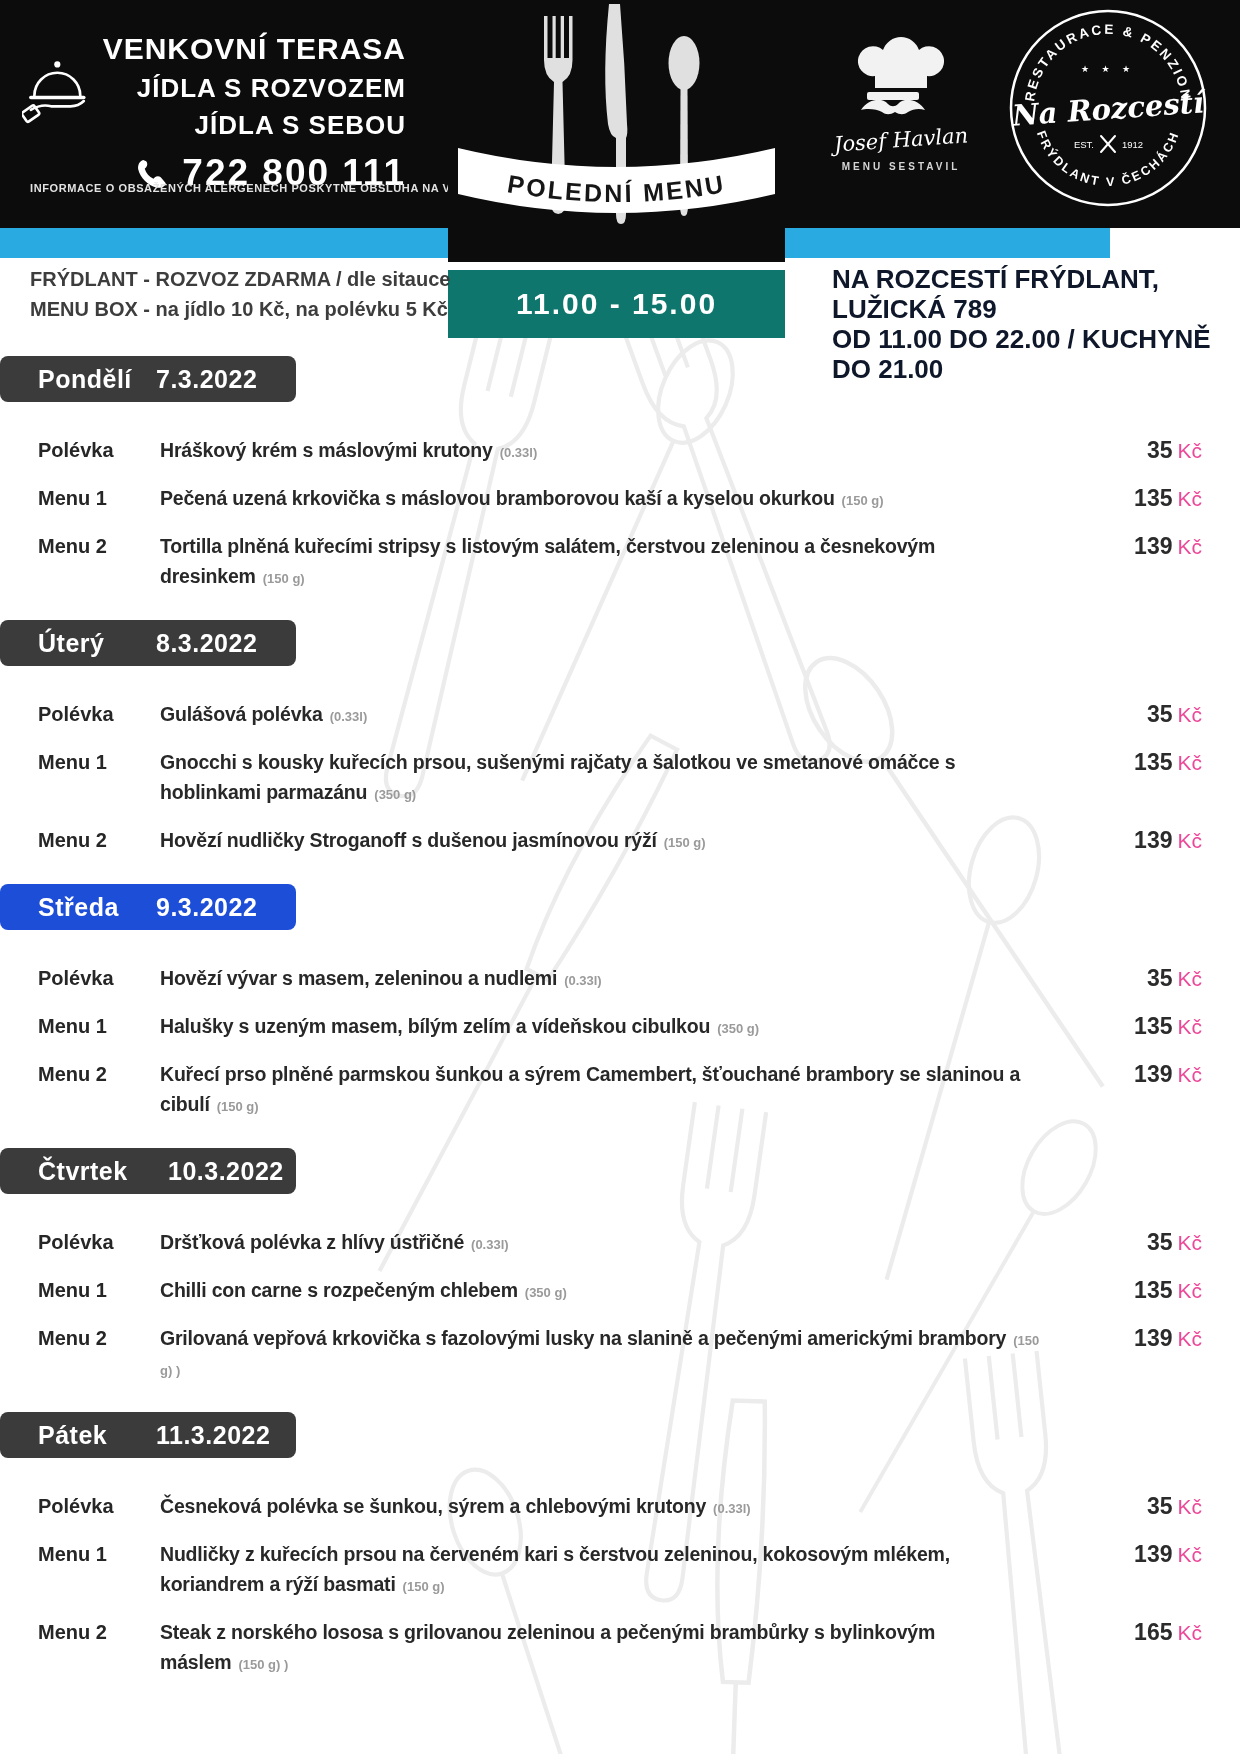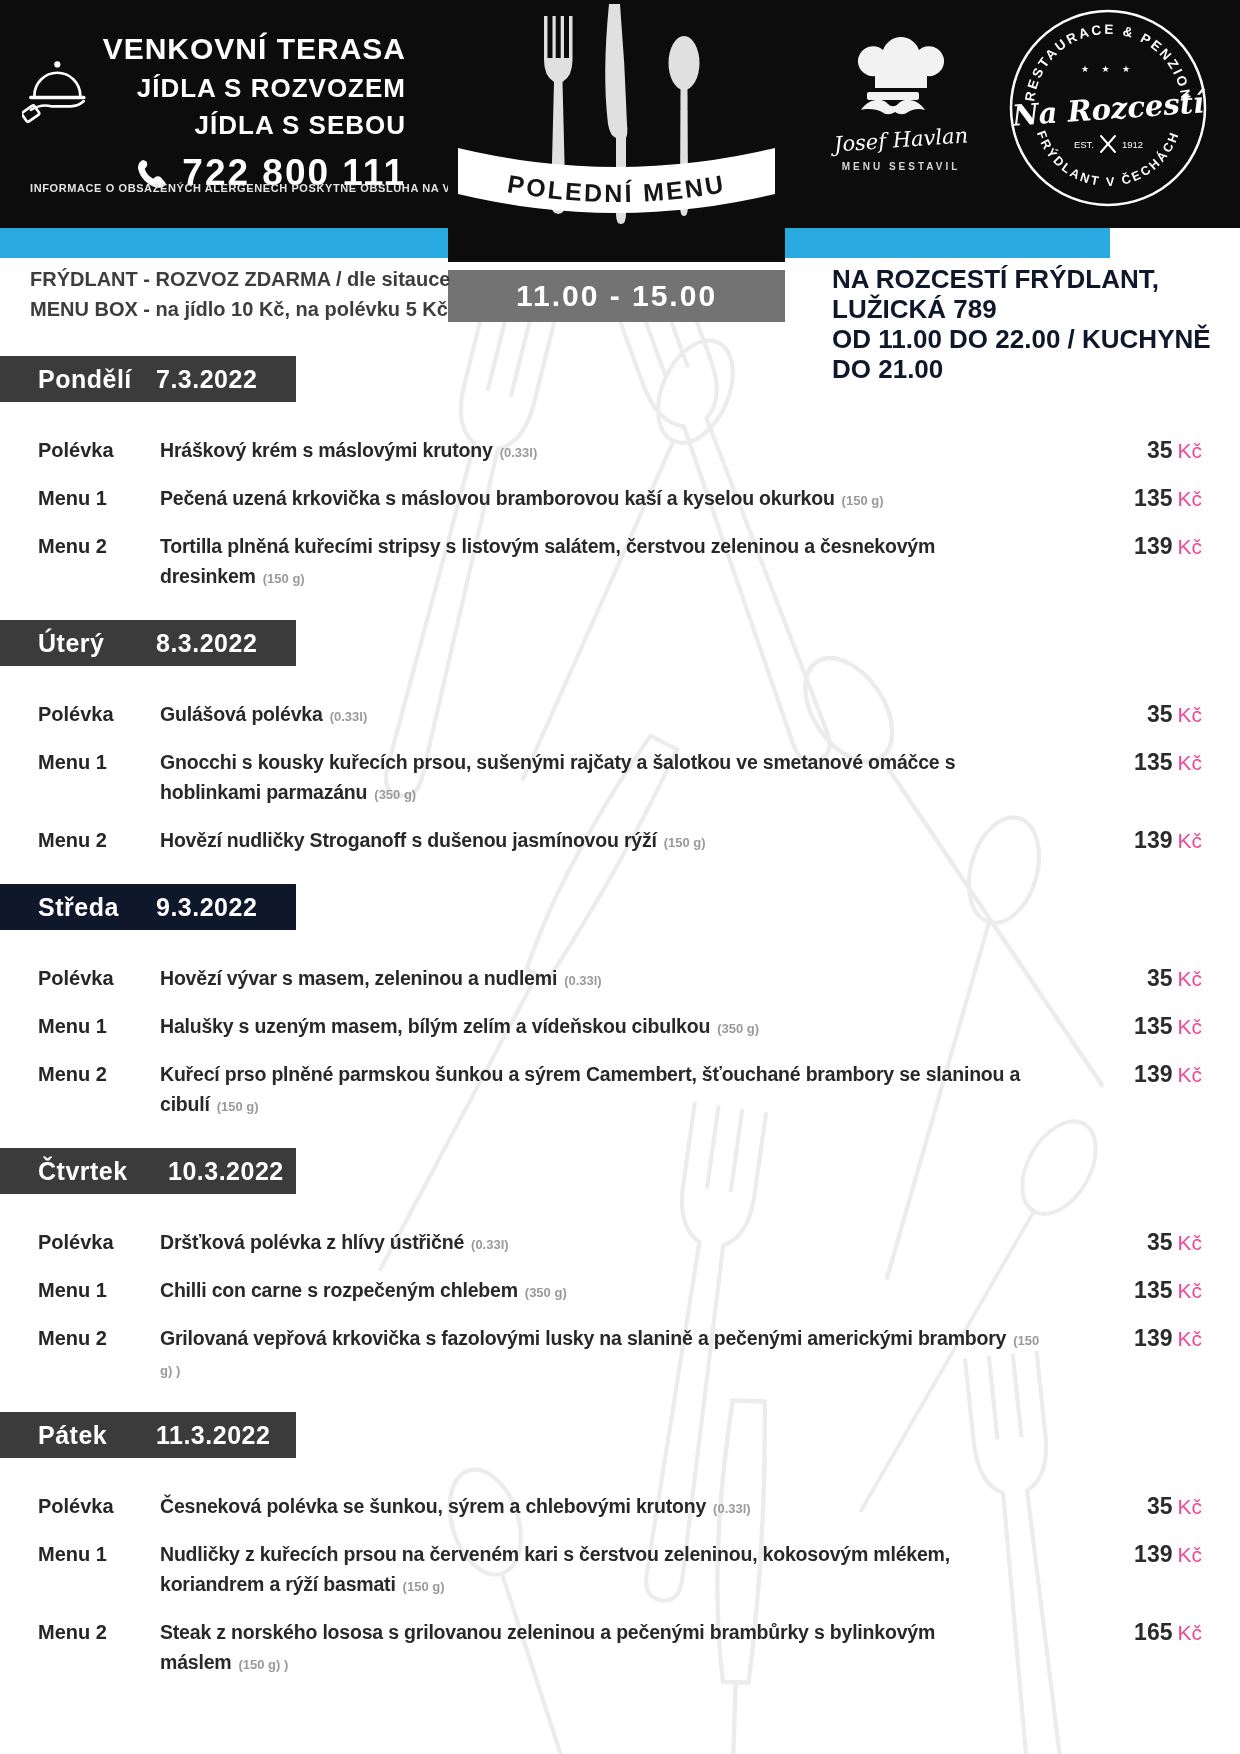--- a/index.html
+++ b/index.html
@@ -11,21 +11,21 @@
   .watermark { position:absolute; inset:0; z-index:0; pointer-events:none; }
 
   .content { position:relative; z-index:1; }
 
   
   .header { position:relative; height:330px; }
   .black-band { position:absolute; left:0; top:0; width:1240px; height:228px; background:#0c0c0c; }
   .blue-stripe { position:absolute; left:0; top:228px; width:1110px; height:30px; }
   .center-panel { position:absolute; left:448px; top:0; width:337px; height:262px; background:#0c0c0c; }
   .center-panel svg { display:block; }
-  .time-box { position:absolute; left:448px; top:270px; width:337px; height:52px; background:#737373;
+  .time-box { position:absolute; left:448px; top:270px; width:337px; height:68px; background:#0f766e;
               color:#fff; display:flex; align-items:center; justify-content:center;
               font-size:30px; font-weight:bold; letter-spacing:2px; }
 
   .left-logo { position:absolute; left:22px; top:14px; width:384px; display:flex; gap:10px; color:#fff; }
   .left-lines { flex:1; text-align:right; font-weight:bold; padding-top:14px; }
   .lt-big { font-size:30px; letter-spacing:1px; line-height:42px; white-space:nowrap; }
   .lt-mid { font-size:26px; letter-spacing:1px; line-height:37px; white-space:nowrap; }
   .phone-row { display:flex; justify-content:flex-end; align-items:center; gap:14px; margin-top:8px; }
   .phone-number { font-size:37px; font-weight:bold; letter-spacing:2px; }
   .allergen { position:absolute; left:30px; top:182px; color:#e3e3e3; font-size:11px;
@@ -41,21 +41,21 @@
   .info-left { position:absolute; left:30px; top:264px; font-size:20px; font-weight:bold;
                color:#3d3d3d; line-height:30px; }
   .info-right { position:absolute; left:820px; top:264px; font-size:26px; font-weight:bold;
                 color:#0f172a; line-height:30px;margin-left:12px; }
 
   
   .menu-days { margin-top:26px; }
   .day-section { margin-bottom:27px; }
   .day-band { width:296px; height:46px; background:#3b3b3b; color:#fff; display:flex;
               align-items:center; padding-left:38px; margin-bottom:34px;
-              font-size:25px; font-weight:bold; letter-spacing:.5px; }
+              font-size:25px; font-weight:bold; letter-spacing:.5px;border-radius:8px; }
   .day-name { width:118px; }
   .item-row { display:grid; grid-template-columns:122px 1fr 160px; padding:0 38px 0 38px;
               margin-bottom:17px; line-height:29px; }
   .item-label { font-size:20px; font-weight:bold; color:#262626; }
   .item-text { font-size:19.5px; font-weight:bold; color:#282828; letter-spacing:-.2px; }
   .item-portion { font-size:13px; font-weight:bold; color:#9a9a9a; margin-left:7px; letter-spacing:0; }
   .item-price { text-align:right; white-space:nowrap; align-self:start; }
   .price-num { font-size:23px; font-weight:bold; color:#2b2b2b;margin-top:28px; }
   .price-cur { font-size:21px; color:#ec4899; margin-left:5px; }
 </style>
@@ -257,21 +257,21 @@
           <span class="item-text">Hovězí nudličky Stroganoff s dušenou jasmínovou rýží</span><span class="item-portion">(150 g)</span>
         </div>
         <div class="item-price">
           <span class="price-num">139</span><span class="price-cur">Kč</span>
         </div>
       </div>
           </div>
   </section>
 
   <section class="day-section">
-    <div class="day-band" style="background: #0f172a;">
+    <div class="day-band" style="background: #1d4ed8;">
       <span class="day-name">Středa</span>
       <span class="day-date">9.3.2022</span>
     </div>
     <div class="day-items">
 
     <div class="item-row">
         <div class="item-label">Polévka</div>
         <div class="item-text-wrap">
           <span class="item-text">Hovězí vývar s masem, zeleninou a nudlemi</span><span class="item-portion">(0.33l)</span>
         </div>

